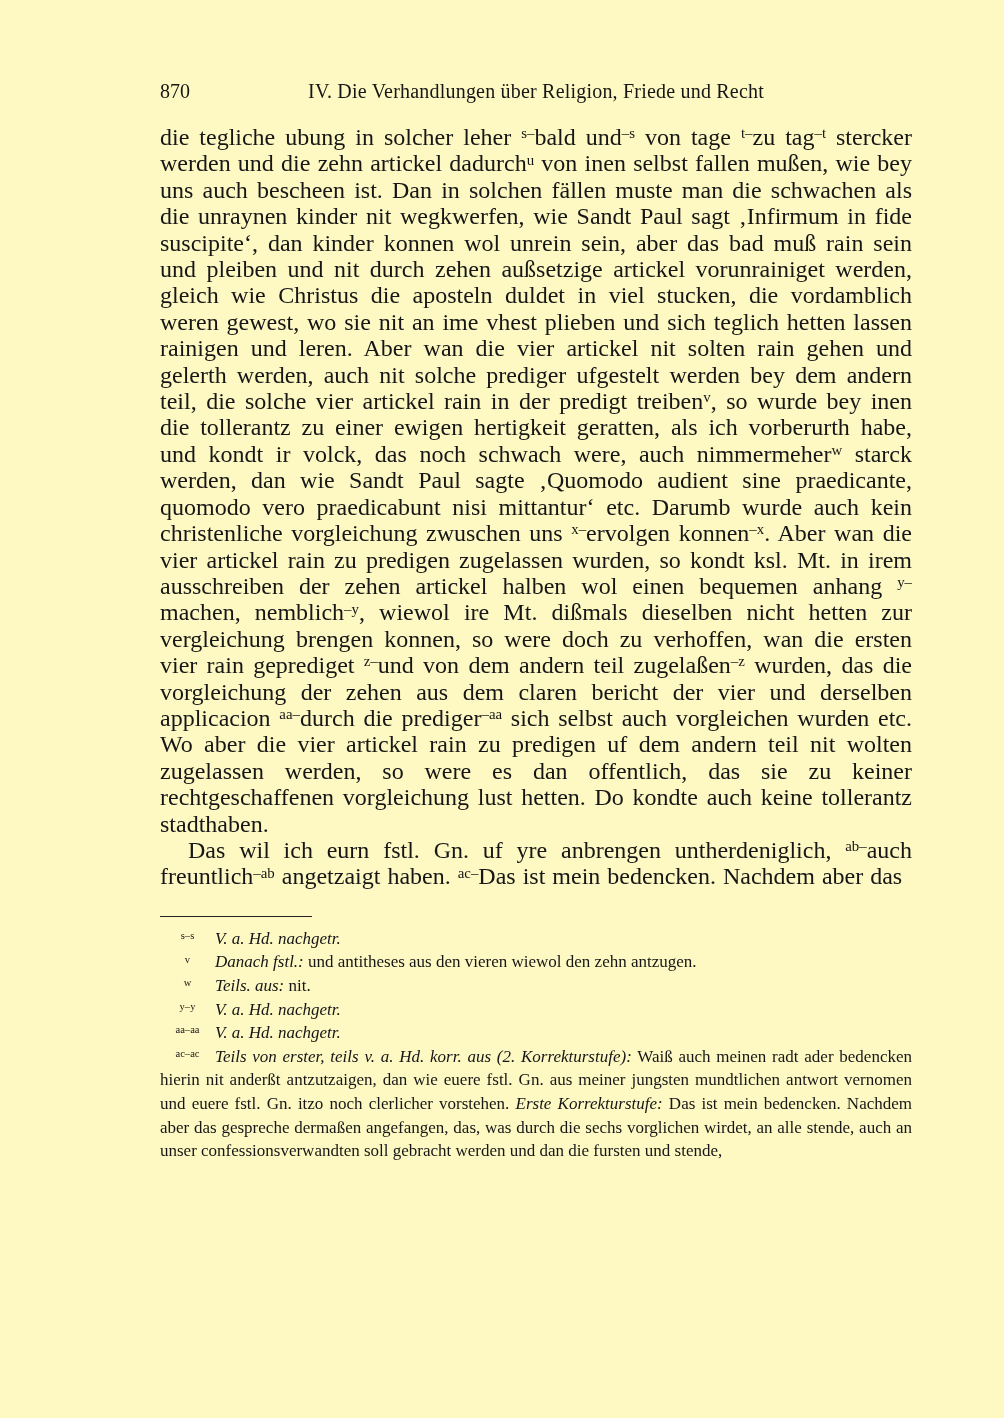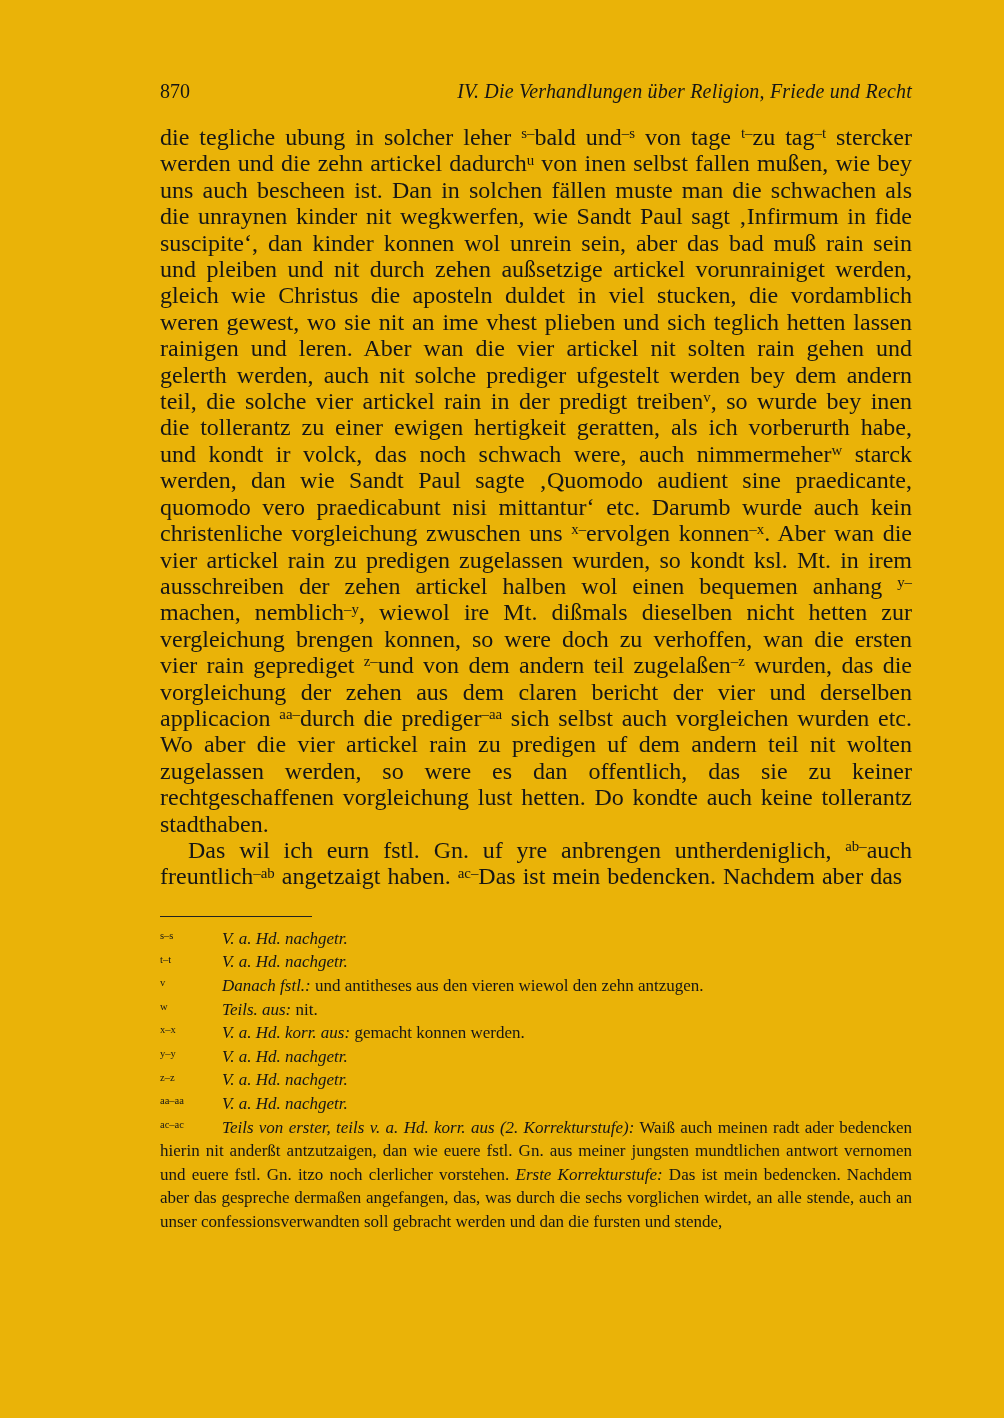--- a/index.html
+++ b/index.html
@@ -4,21 +4,21 @@
 <style>
   html, body {
     margin: 0;
     padding: 0;
     background: #ffffff;
   }
   .page {
     position: relative;
     width: 1004px;
     height: 1418px;
-    background: #eab308;
+    background: #fef9c3;
     color: #161616;
     font-family: "Liberation Serif", "DejaVu Serif", serif;
     overflow: hidden;
   }
   .content {
     position: absolute;
     left: 160px;
     top: 80px;
     width: 752px;
   }
@@ -28,23 +28,22 @@
     margin-bottom: 18px;
     font-size: 20px;
   }
   .pagenum {
     position: absolute;
     left: 0;
     top: 0;
   }
   .runtitle {
     display: block;
-    text-align: right;
+    text-align: center;
     letter-spacing: 0.2px;
-    font-style: italic;
   }
   .body-text p {
     margin: 0;
     font-size: 24px;
     line-height: 26.4px;
     text-align: justify;
     word-spacing: 1px;
   }
   .body-text p.indent {
     text-indent: 28px;
@@ -66,22 +65,21 @@
     font-size: 17px;
     line-height: 23.6px;
     text-align: justify;
   }
   .footnote {
     margin: 0;
   }
   .fn-sigla {
     display: inline-block;
     width: 55px;
-    text-align: left;
-    margin-right: 7px;
+    text-align: center;
   }
   i {
   }
 </style>
 </head>
 <body>
 
 <div class="page">
   <div class="content">
 
@@ -92,24 +90,21 @@
 
     <div class="body-text">
         <p class=""><span>die tegliche ubung in solcher leher </span><sup>s–</sup><span>bald und</span><sup>–s</sup><span> von tage </span><sup>t–</sup><span>zu tag</span><sup>–t</sup><span> stercker werden und die zehn artickel dadurch</span><sup>u</sup><span> von inen selbst fallen mußen, wie bey uns auch bescheen ist. Dan in solchen fällen muste man die schwachen als die unraynen kinder nit wegkwerfen, wie Sandt Paul sagt ‚Infirmum in fide suscipite‘, dan kinder konnen wol unrein sein, aber das bad muß rain sein und pleiben und nit durch zehen außsetzige artickel vorunrainiget werden, gleich wie Christus die aposteln duldet in viel stucken, die vordamblich weren gewest, wo sie nit an ime vhest plieben und sich teglich hetten lassen rainigen und leren. Aber wan die vier artickel nit solten rain gehen und gelerth werden, auch nit solche prediger ufgestelt werden bey dem andern teil, die solche vier artickel rain in der predigt treiben</span><sup>v</sup><span>, so wurde bey inen die tollerantz zu einer ewigen hertigkeit geratten, als ich vorberurth habe, und kondt ir volck, das noch schwach were, auch nimmermeher</span><sup>w</sup><span> starck werden, dan wie Sandt Paul sagte ‚Quomodo audient sine praedicante, quomodo vero praedicabunt nisi mittantur‘ etc. Darumb wurde auch kein christenliche vorgleichung zwuschen uns </span><sup>x–</sup><span>ervolgen konnen</span><sup>–x</sup><span>. Aber wan die vier artickel rain zu predigen zugelassen wurden, so kondt ksl. Mt. in irem ausschreiben der zehen artickel halben wol einen bequemen anhang </span><sup>y–</sup><span>machen, nemblich</span><sup>–y</sup><span>, wiewol ire Mt. dißmals dieselben nicht hetten zur vergleichung brengen konnen, so were doch zu verhoffen, wan die ersten vier rain geprediget </span><sup>z–</sup><span>und von dem andern teil zugelaßen</span><sup>–z</sup><span> wurden, das die vorgleichung der zehen aus dem claren bericht der vier und derselben applicacion </span><sup>aa–</sup><span>durch die prediger</span><sup>–aa</sup><span> sich selbst auch vorgleichen wurden etc. Wo aber die vier artickel rain zu predigen uf dem andern teil nit wolten zugelassen werden, so were es dan offentlich, das sie zu keiner rechtgeschaffenen vorgleichung lust hetten. Do kondte auch keine tollerantz stadthaben.</span></p>
         <p class="indent"><span>Das wil ich eurn fstl. Gn. uf yre anbrengen untherdeniglich, </span><sup>ab–</sup><span>auch freuntlich</span><sup>–ab</sup><span> angetzaigt haben. </span><sup>ac–</sup><span>Das ist mein bedencken. Nachdem aber das</span></p>
       </div>
 
     <div class="foot-rule"></div>
 
     <div class="footnotes">
         <div class="footnote"><span class="fn-sigla"><sup>s–s</sup></span><i>V. a. Hd. nachgetr.</i></div>
-        <div class="footnote"><span class="fn-sigla"><sup>t–t</sup></span><i>V. a. Hd. nachgetr.</i></div>
         <div class="footnote"><span class="fn-sigla"><sup>v</sup></span><i>Danach fstl.:</i><span> und antitheses aus den vieren wiewol den zehn antzugen.</span></div>
         <div class="footnote"><span class="fn-sigla"><sup>w</sup></span><i>Teils. aus:</i><span> nit.</span></div>
-        <div class="footnote"><span class="fn-sigla"><sup>x–x</sup></span><i>V. a. Hd. korr. aus:</i><span> gemacht konnen werden.</span></div>
         <div class="footnote"><span class="fn-sigla"><sup>y–y</sup></span><i>V. a. Hd. nachgetr.</i></div>
-        <div class="footnote"><span class="fn-sigla"><sup>z–z</sup></span><i>V. a. Hd. nachgetr.</i></div>
         <div class="footnote"><span class="fn-sigla"><sup>aa–aa</sup></span><i>V. a. Hd. nachgetr.</i></div>
         <div class="footnote"><span class="fn-sigla"><sup>ac–ac</sup></span><i>Teils von erster, teils v. a. Hd. korr. aus (2. Korrekturstufe):</i><span> Waiß auch meinen radt ader bedencken hierin nit anderßt antzutzaigen, dan wie euere fstl. Gn. aus meiner jungsten mundtlichen antwort vernomen und euere fstl. Gn. itzo noch clerlicher vorstehen. </span><i>Erste Korrekturstufe:</i><span> Das ist mein bedencken. Nachdem aber das gespreche dermaßen angefangen, das, was durch die sechs vorglichen wirdet, an alle stende, auch an unser confessionsverwandten soll gebracht werden und dan die fursten und stende,</span></div>
       </div>
 
   </div>
 </div>
 
 </body></html>

